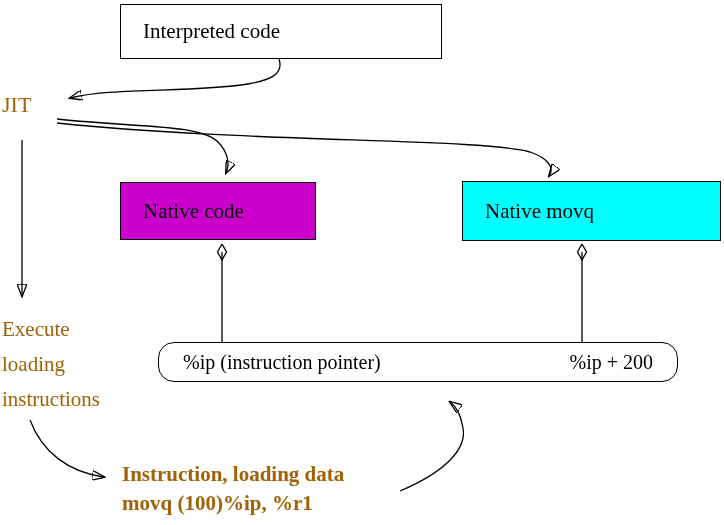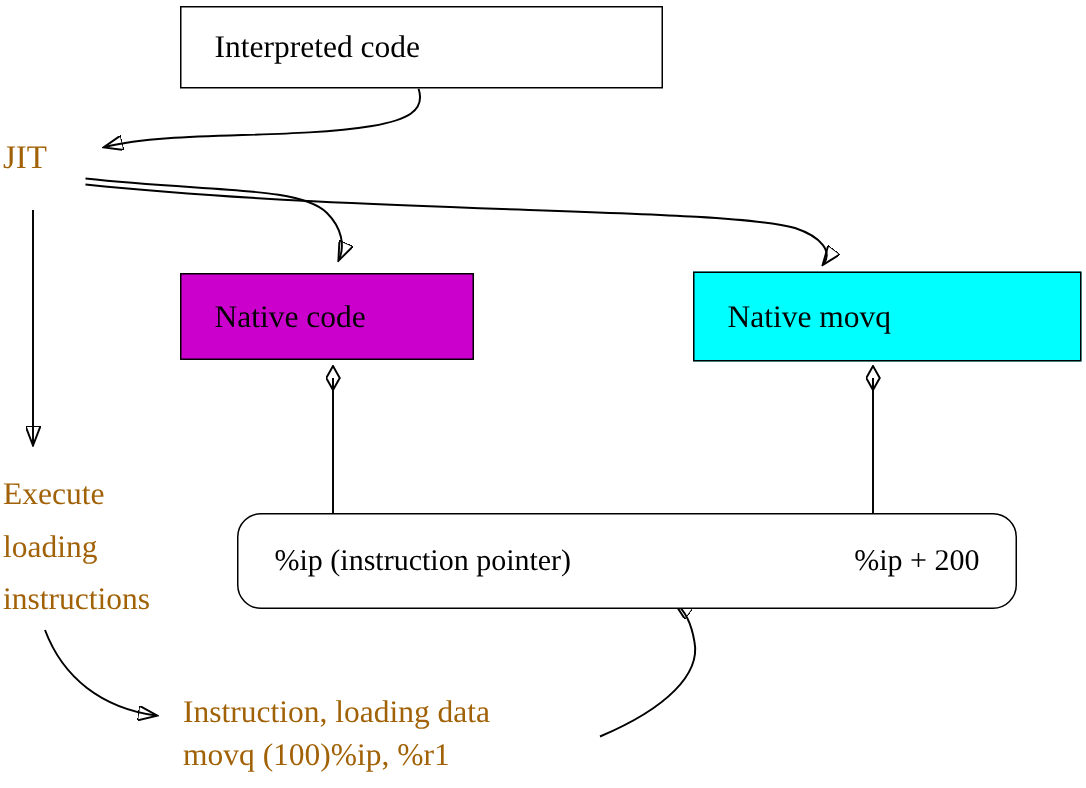--- a/index.html
+++ b/index.html
@@ -49,21 +49,21 @@
     width: 196px; height: 58px;
     background: var(--native-code-fill, #cc00cc);
   }
   #native-data-box {
     left: 462px; top: 181px;
     width: 259px; height: 60px;
     background: var(--native-data-fill, #00ffff);
   }
   #ip-box {
     left: 158px; top: 342px;
-    width: 520px; height: 64px;
+    width: 520px; height: 40px;
     border: 1.5px solid #000;
     border-radius: 16px;
     background: var(--box-fill, #fff);
     padding: 0 24px;
     justify-content: space-between;
     font-size: 20px;
     gap: 16px;
   }
   .free-label {
     position: absolute;
@@ -77,20 +77,21 @@
   }
   #execute-label {
     left: 2px; top: 312px;
     font-size: 21px;
     line-height: 35px;
   }
   #instr-label {
     left: 122px; top: 460px;
     font-size: 21px;
     line-height: 29px;
+    font-weight: bold;
   }
 </style>
 </head>
 <body>
 
 <div id="stage">
 
   <svg id="arrow-layer" viewBox="0 0 724 525" xmlns="http://www.w3.org/2000/svg">
     <defs>
       <marker id="m-arrow" markerUnits="userSpaceOnUse" markerWidth="14" markerHeight="10" refX="12" refY="5" orient="auto">

